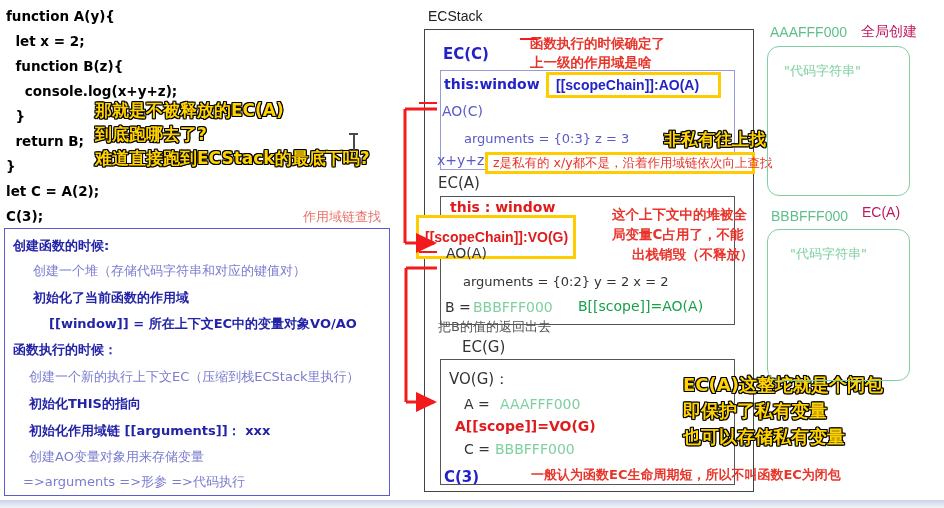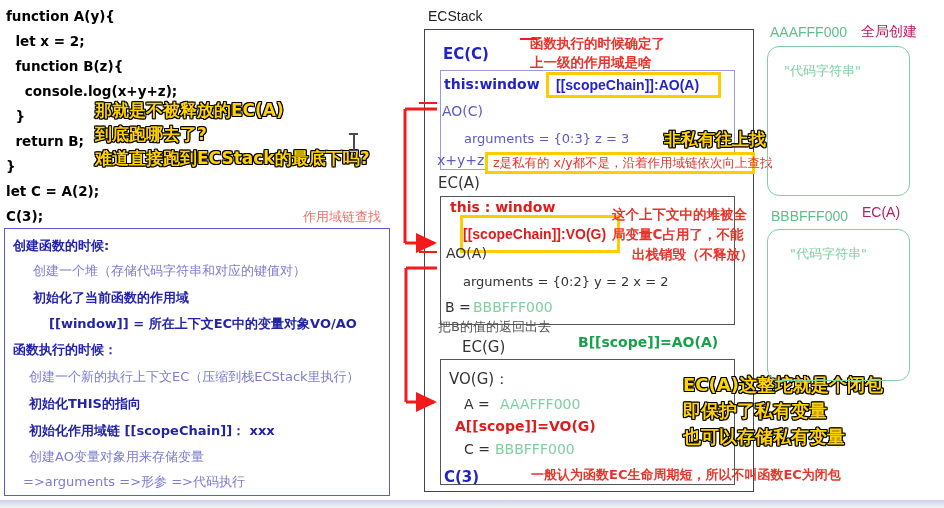--- a/index.html
+++ b/index.html
@@ -90,29 +90,29 @@
   #frame-g{left:440px;top:359px;width:295px;height:126px;border:1.4px solid #555;}
 
   .row{position:absolute;font-family:"DejaVu Sans","Liberation Sans",sans-serif;white-space:nowrap;}
   .blue-bold{color:#2323c8;font-weight:700;font-size:14px;}
   .blue-thin{color:#5a5ac8;font-weight:400;font-size:14px;}
   .blue-thin-s{color:#5a5ac8;font-weight:400;font-size:13px;}
   .dark-plain{color:#333;font-weight:400;font-size:14px;}
   .red-bold{color:#e01b1b;font-weight:700;font-size:14px;}
   .red-note{color:#e8342a;font-weight:700;font-size:13.5px;line-height:20px;}
   .green-thin{color:#7fcfa0;font-weight:400;font-size:14px;}
-  .green-bold{color:#18a04a;font-weight:700;font-size:14px;margin-top:36px;}
+  .green-bold{color:#18a04a;font-weight:400;font-size:14px;}
 
   
   .hl{
     position:absolute;border:3px solid #ffcc00;background:#fff;
     box-sizing:border-box;display:flex;align-items:center;
   }
   #hl-scopechain-c{left:546px;top:72px;width:175px;height:26px;padding-left:7px;}
-  #hl-scopechain-a{left:460px;top:215px;width:160px;height:38px;}
+  #hl-scopechain-a{left:416px;top:215px;width:160px;height:44px;padding-left:6px;}
   #hl-private{left:485px;top:152px;width:270px;height:22px;padding-left:5px;}
   #hl-private span{font-size:12.5px;color:#e8342a;font-weight:400;
     font-family:"DejaVu Sans","Liberation Sans",sans-serif;white-space:nowrap;}
 
   
   #note-exec{
     left:530px;top:34px;font-size:13.5px;color:#e8342a;font-weight:700;
     line-height:19px;font-family:"DejaVu Sans","Liberation Sans",sans-serif;
     white-space:nowrap;
   }
@@ -183,21 +183,21 @@
 <div class="abs" id="scope-lookup-label">作用域链查找</div>
 
 <div class="abs" id="notes-box">
   <div class="nb-line nb-head" style="left:8px;top:8px;">创建函数的时候:</div>
   <div class="nb-line nb-sub-a" style="left:28px;top:33px;">创建一个堆（存储代码字符串和对应的键值对）</div>
   <div class="nb-line nb-sub-b" style="left:28px;top:60px;">初始化了当前函数的作用域</div>
   <div class="nb-line nb-sub-b" style="left:44px;top:86px;">[[window]] = 所在上下文EC中的变量对象VO/AO</div>
   <div class="nb-line nb-head" style="left:8px;top:112px;">函数执行的时候：</div>
   <div class="nb-line nb-sub-a" style="left:24px;top:139px;">创建一个新的执行上下文EC（压缩到栈ECStack里执行）</div>
   <div class="nb-line nb-sub-b" style="left:24px;top:166px;">初始化THIS的指向</div>
-  <div class="nb-line nb-sub-b" style="left:24px;top:193px;">初始化作用域链 [[scopeChain]]： xxx</div>
+  <div class="nb-line nb-sub-b" style="left:24px;top:193px;">初始化作用域链 [[arguments]]： xxx</div>
   <div class="nb-line nb-sub-c" style="left:24px;top:219px;">创建AO变量对象用来存储变量</div>
   <div class="nb-line nb-sub-c" style="left:18px;top:244px;">=&gt;arguments    =&gt;形参   =&gt;代码执行</div>
 </div>
 
 <div class="abs" id="ecstack-label">ECStack</div>
 <div class="abs" id="ecstack-box"></div>
 
 <div class="ec-title bold-blue" style="left:443px;top:45px;">EC(C)</div>
 <div class="ec-frame" id="frame-c"></div>
 <div class="row blue-bold" style="left:444px;top:76px;">this:window</div>

